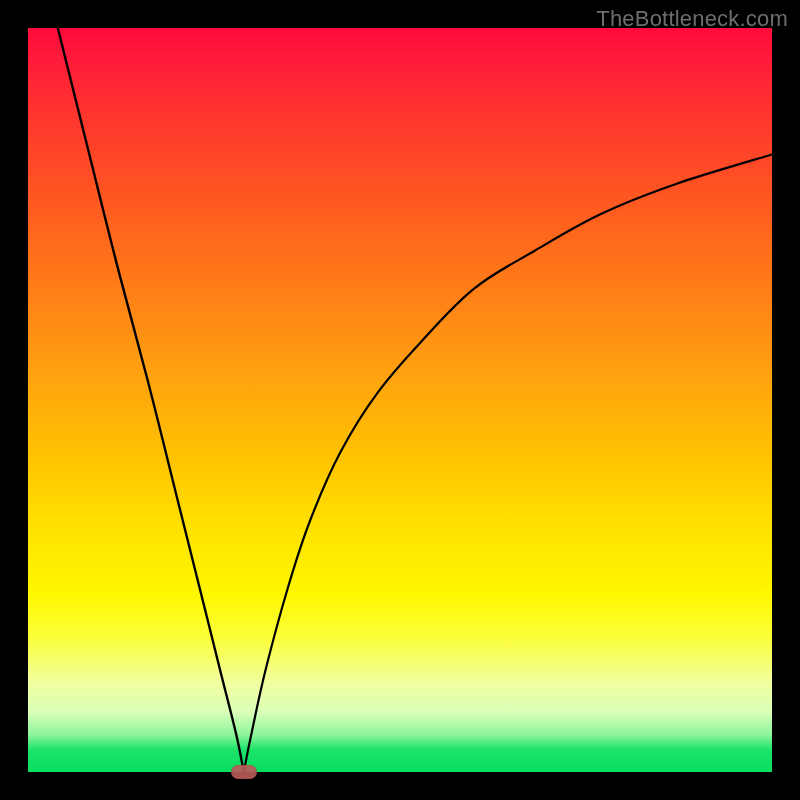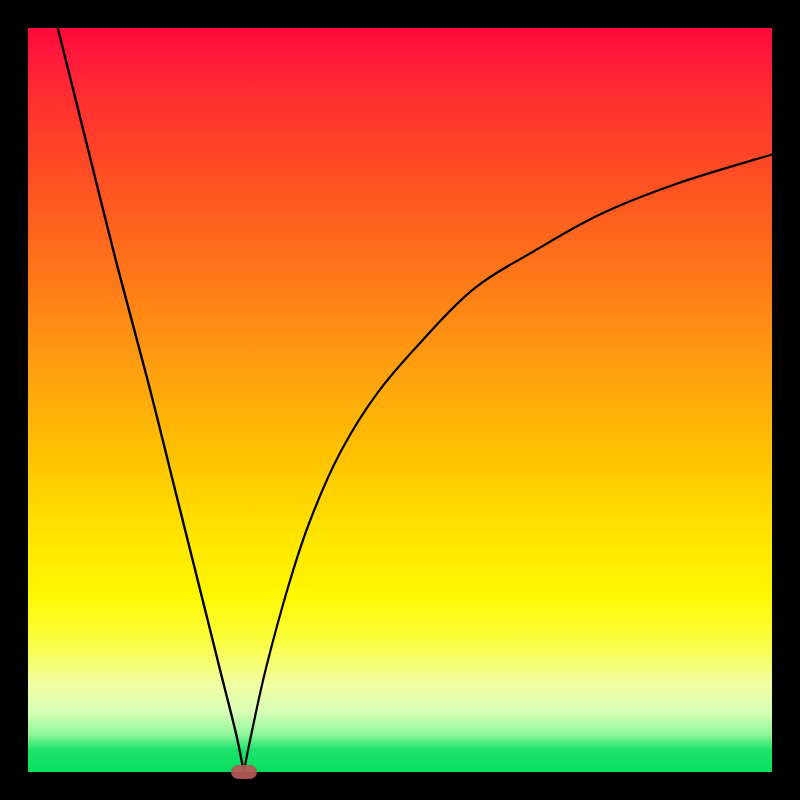--- a/index.html
+++ b/index.html
@@ -69,20 +69,21 @@
     background: #b85a5a;
     opacity: 0.92;
     transform: translate(-50%, -50%);
     box-shadow: 0 0 1px rgba(0,0,0,0.4) inset;
   }
 </style>
 </head>
 <body>
 
 <div class="frame">
+  <div class="watermark">TheBottleneck.com</div>
 
   <div class="plot">
     <svg class="curve" viewBox="0 0 744 744" preserveAspectRatio="none">
       <path id="left-path" fill="none" stroke="#000" stroke-width="2.4" stroke-linecap="round" d="M 29.8 0.0 C 35.1 21.4, 48.8 76.2, 59.5 119.0 C 70.2 161.9, 78.6 196.6, 89.3 238.1 C 100.0 279.6, 108.3 308.2, 119.0 349.7 C 129.8 391.2, 138.1 425.9, 148.8 468.7 C 159.5 511.6, 170.5 555.6, 178.6 587.8 C 186.6 619.9, 188.1 625.9, 193.4 647.3 C 198.8 668.7, 204.3 689.4, 208.3 706.8 C 212.3 724.2, 214.4 737.3, 215.8 744.0"></path>
       <path id="right-path" fill="none" stroke="#000" stroke-width="2.2" stroke-linecap="round" d="M 215.8 744.0 C 217.1 737.3, 219.2 725.5, 223.2 706.8 C 227.2 688.1, 231.4 666.6, 238.1 639.8 C 244.8 613.1, 252.4 584.8, 260.4 558.0 C 268.4 531.2, 273.3 515.1, 282.7 491.0 C 292.1 466.9, 300.4 446.8, 312.5 424.1 C 324.5 401.3, 334.9 384.6, 349.7 364.6 C 364.4 344.5, 376.9 331.2, 394.3 312.5 C 411.7 293.7, 426.3 276.5, 446.4 260.4 C 466.5 244.3, 483.2 236.6, 505.9 223.2 C 528.7 209.8, 547.4 198.1, 572.9 186.0 C 598.3 173.9, 616.5 167.0, 647.3 156.2 C 678.1 145.5, 726.6 131.8, 744.0 126.5"></path>
     </svg>
     <div id="min-marker" class="minpoint" style="left: 215.76px; top: 744px;"></div>
   </div>
 </div>
 

